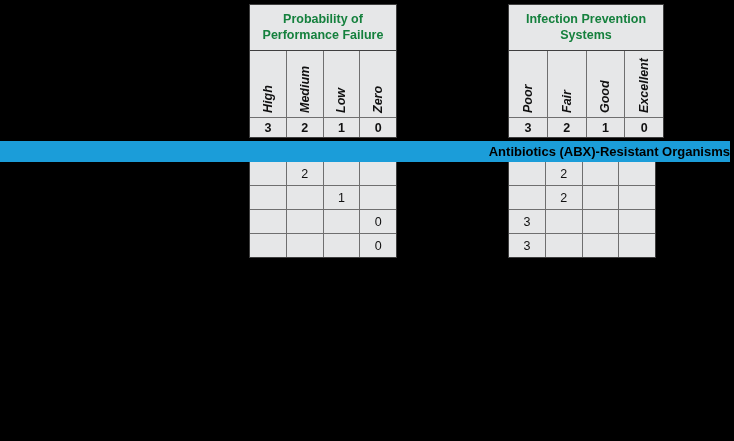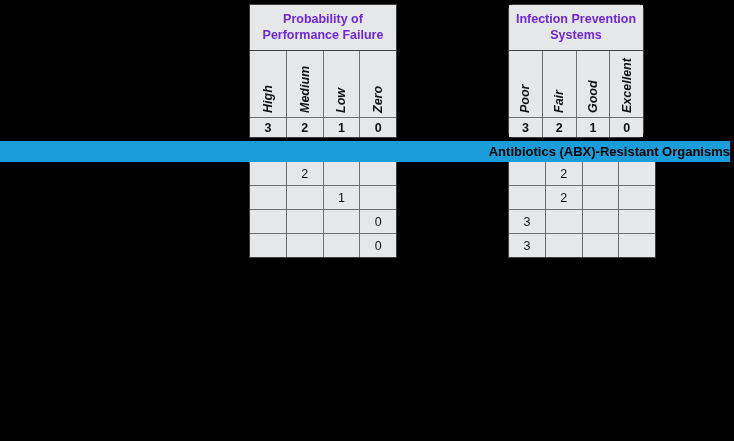--- a/index.html
+++ b/index.html
@@ -17,31 +17,31 @@
 
   
   .matrix-block {
     position: absolute;
     top: 4px;
     background: #e6e7e8;
     border: 1px solid #3f3f3f;
     box-sizing: border-box;
   }
   #block-probability { left: 249px; width: 148px; }
-  #block-infection   { left: 508px; width: 136px; border-radius: 6px; }
+  #block-infection   { left: 508px; width: 156px; }
 
   .block-title {
     height: 46px;
     display: flex;
     align-items: center;
     justify-content: center;
     text-align: center;
     font-size: 12.5px;
     font-weight: bold;
-    color: #6d28d9;
+    color: #15803d;
     line-height: 1.22;
     padding: 0 4px;
     box-sizing: border-box;
     border-bottom: 1px solid #3f3f3f;
     background: #e6e7e8;
     white-space: pre-line;
   }
 
   .rot-header-row {
     display: flex;

